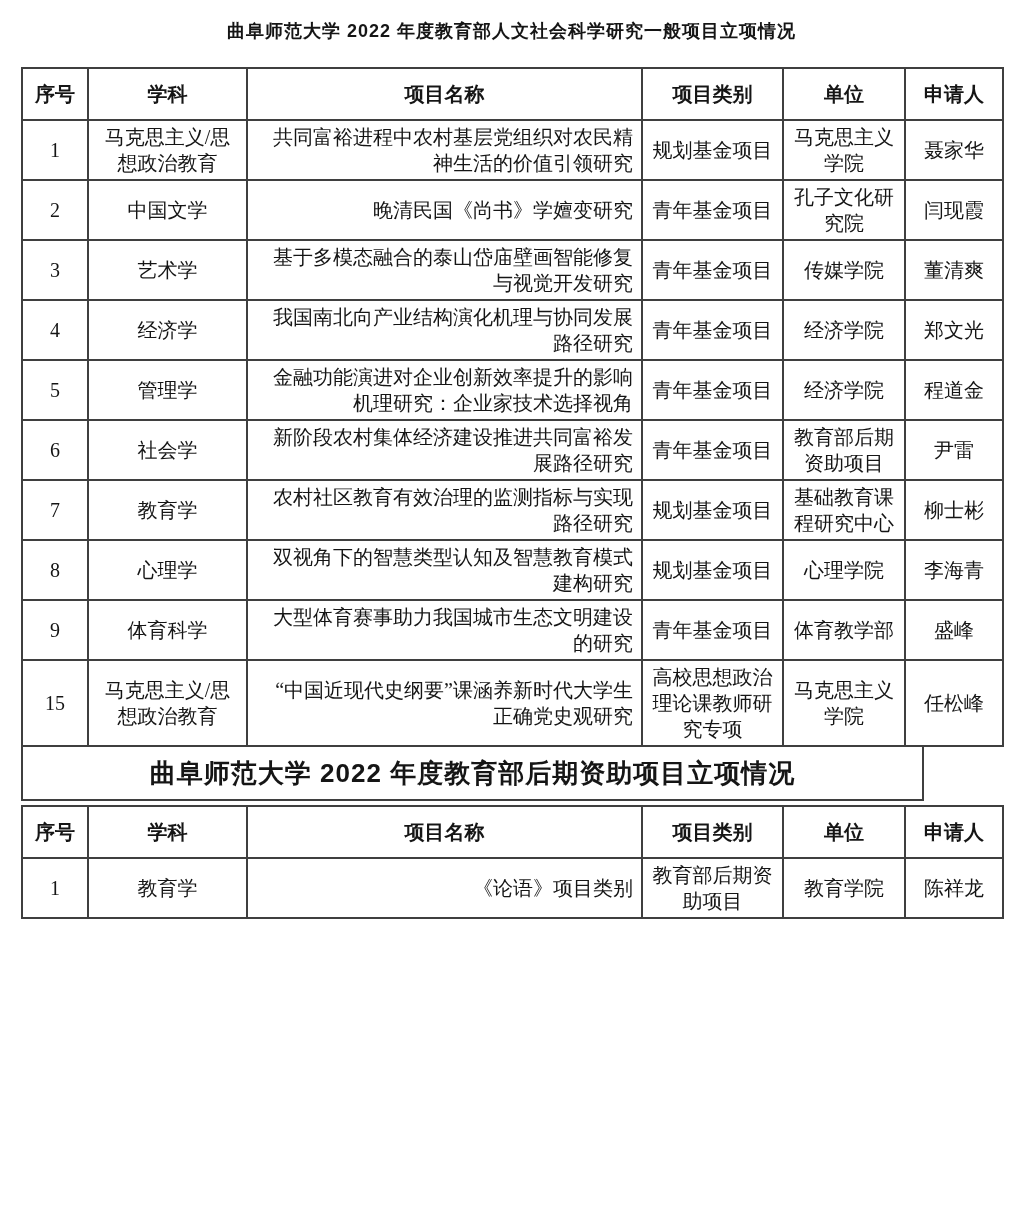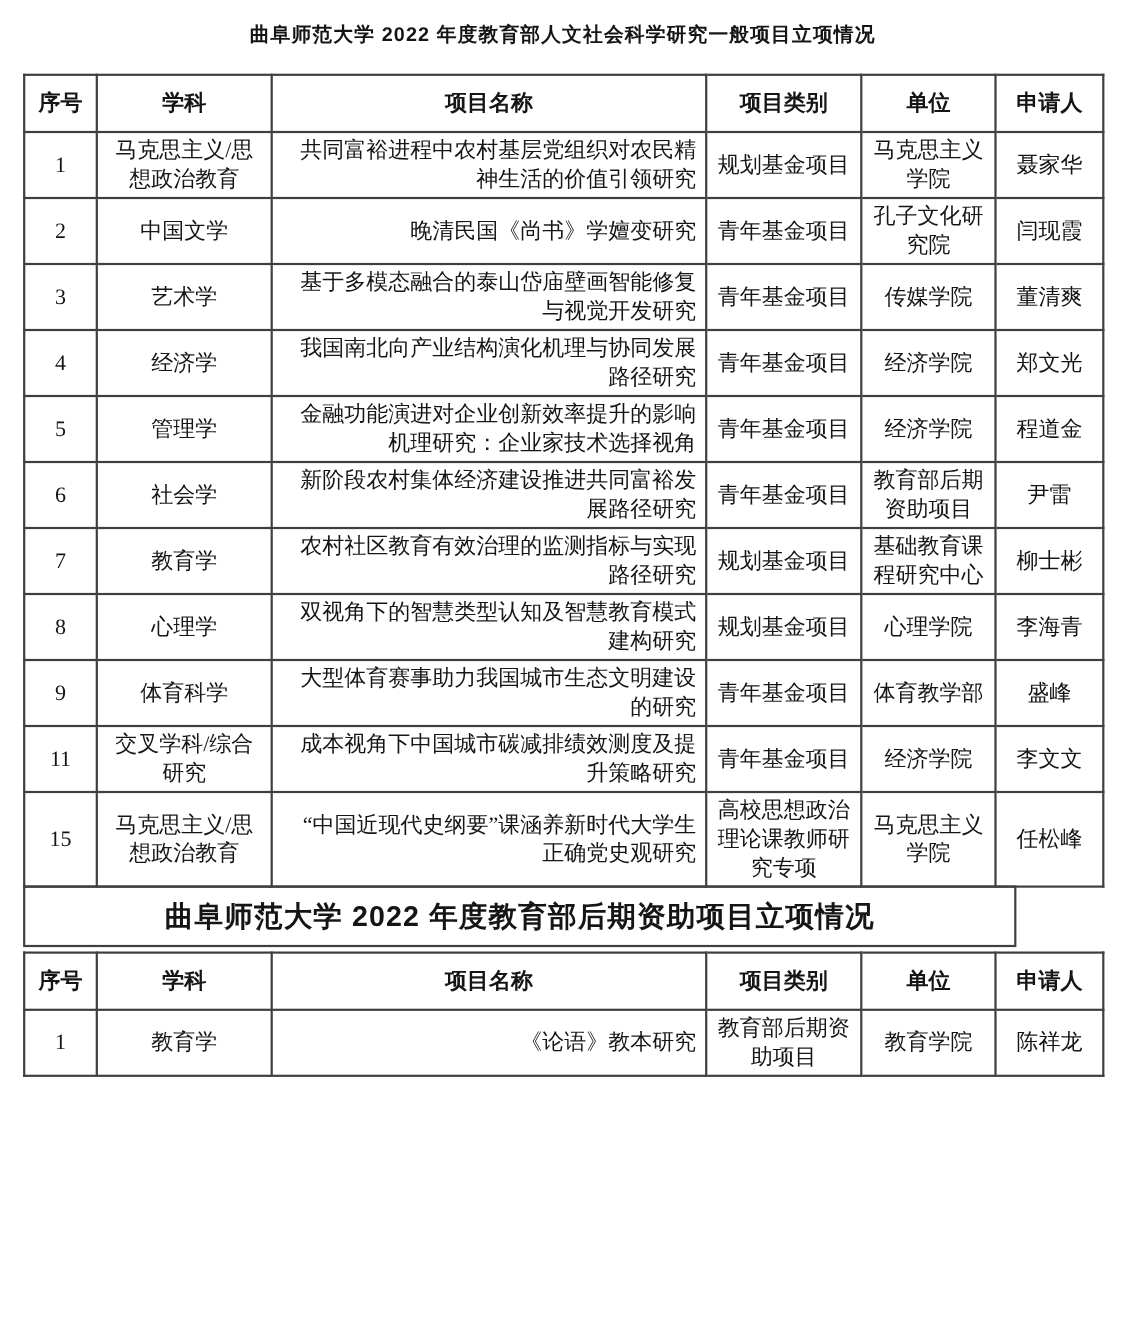--- a/index.html
+++ b/index.html
@@ -173,28 +173,20 @@
         </tr>
         <tr>
           <td class="c0">9</td>
           <td class="c1">体育科学</td>
           <td class="c2">大型体育赛事助力我国城市生态文明建设的研究</td>
           <td class="c3">青年基金项目</td>
           <td class="c4">体育教学部</td>
           <td class="c5">盛峰</td>
         </tr>
         <tr>
-          <td class="c0">11</td>
-          <td class="c1">交叉学科/综合研究</td>
-          <td class="c2">成本视角下中国城市碳减排绩效测度及提升策略研究</td>
-          <td class="c3">青年基金项目</td>
-          <td class="c4">经济学院</td>
-          <td class="c5">李文文</td>
-        </tr>
-        <tr>
           <td class="c0">15</td>
           <td class="c1">马克思主义/思想政治教育</td>
           <td class="c2">“中国近现代史纲要”课涵养新时代大学生正确党史观研究</td>
           <td class="c3">高校思想政治理论课教师研究专项</td>
           <td class="c4">马克思主义学院</td>
           <td class="c5">任松峰</td>
         </tr>
       </tbody>
   </table>
 
@@ -217,21 +209,21 @@
           <th>项目名称</th>
           <th>项目类别</th>
           <th>单位</th>
           <th>申请人</th>
         </tr>
       </thead>
       <tbody>
           <tr>
             <td class="c0">1</td>
             <td class="c1">教育学</td>
-            <td class="c2">《论语》教本研究</td>
+            <td class="c2">《论语》项目类别</td>
             <td class="c3">教育部后期资助项目</td>
             <td class="c4">教育学院</td>
             <td class="c5">陈祥龙</td>
           </tr>
         </tbody>
     </table>
   </div>
 
 </div>
 

